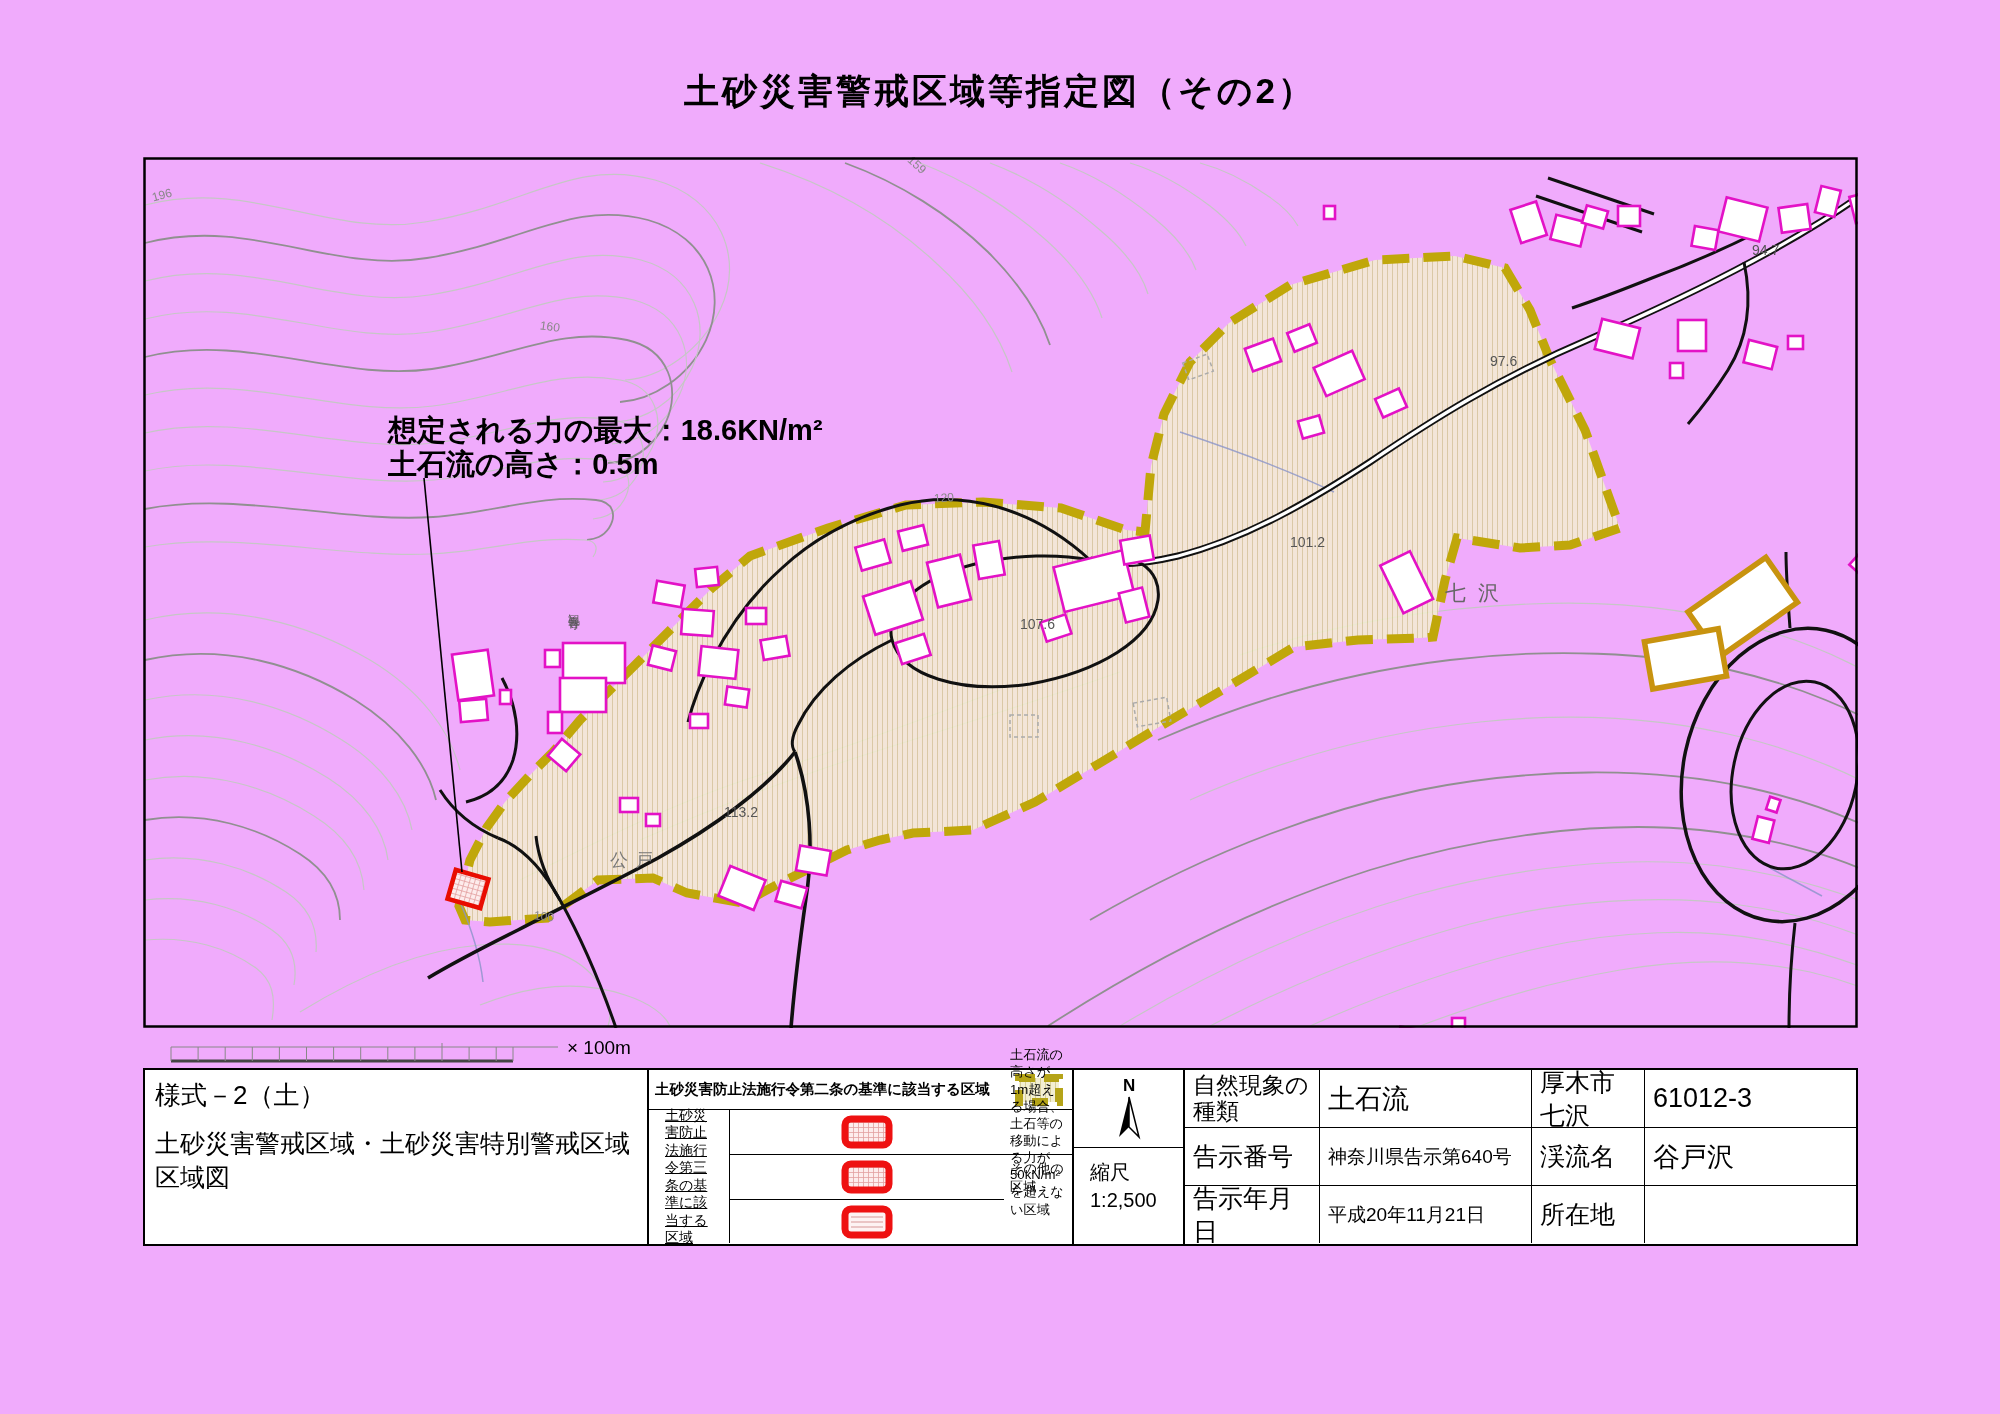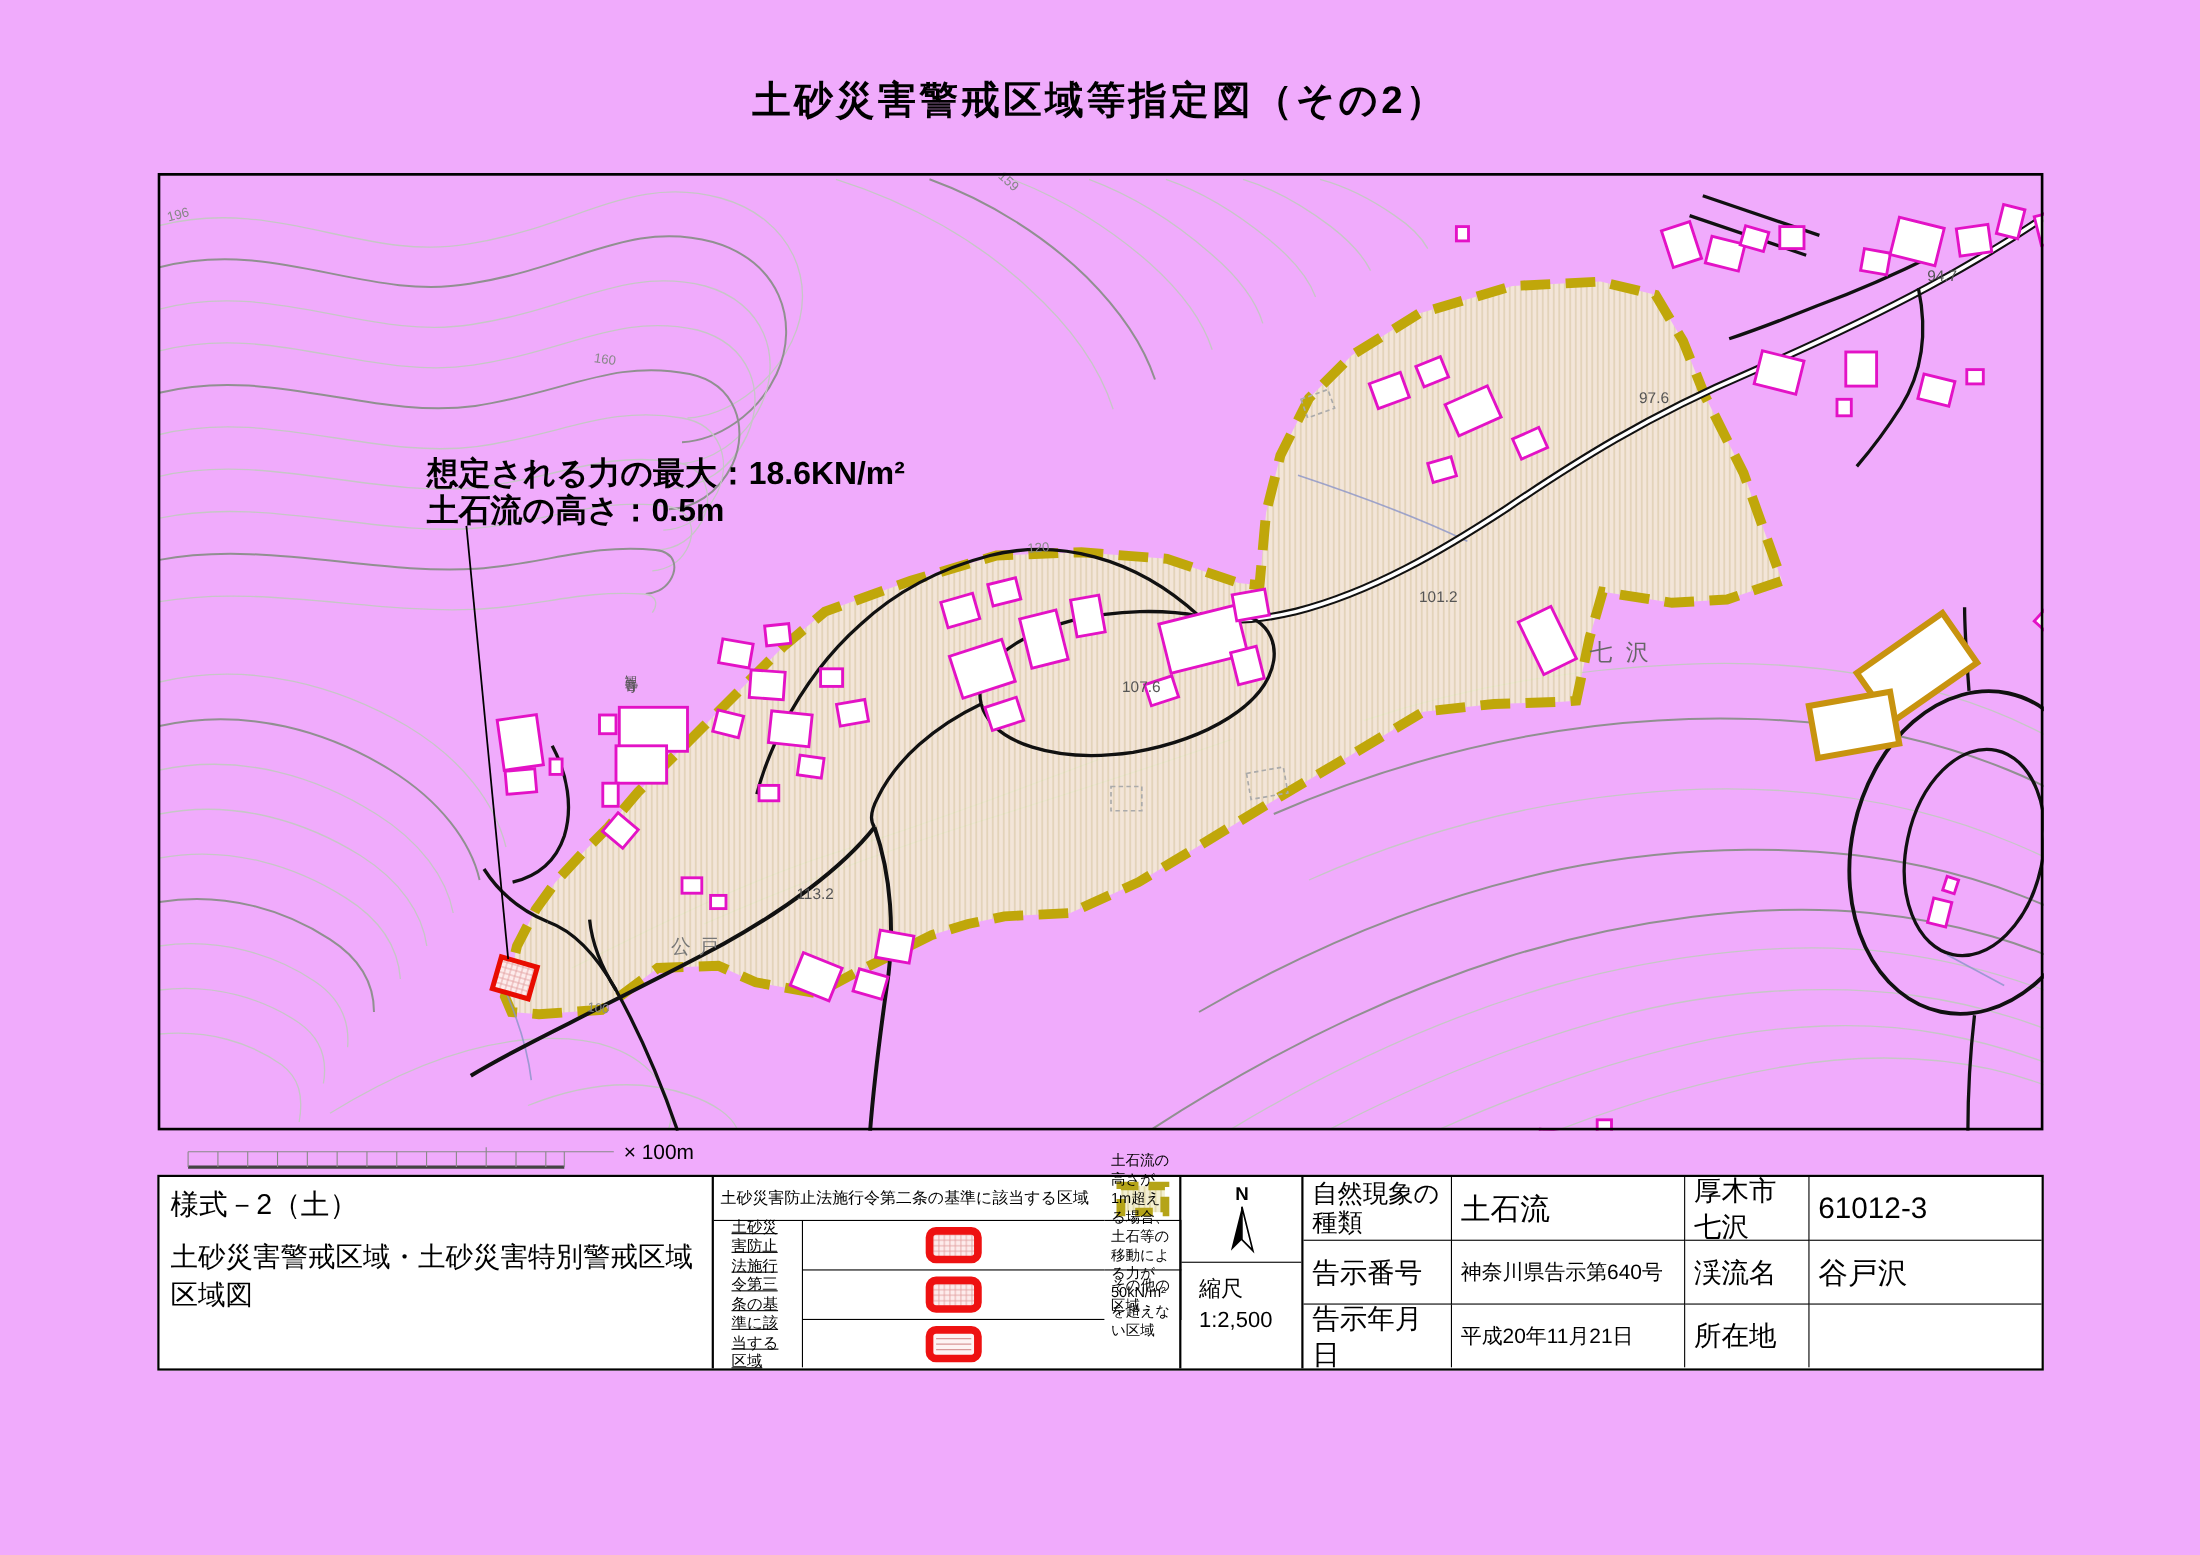--- a/index.html
+++ b/index.html
@@ -14,21 +14,21 @@
   .scalebar{position:absolute;left:143px;top:1033px;}
   
   .itable{position:absolute;left:143px;top:1068px;width:1715px;height:178px;
           border:2.5px solid #000;box-sizing:border-box;display:flex;background:#fff;}
   .itable *{box-sizing:border-box;}
   .c1{width:505px;padding:6px 10px;}
   .form-code{font-size:26px;margin-top:2px;}
   .form-name{font-size:25px;margin-top:14px;width:482px;line-height:1.35;}
   .c2{width:425px;border-left:2px solid #000;display:grid;
       grid-template-columns:81px 274px 70px;grid-template-rows:40px 45px 45px 43px;}
-  .c2 .la{grid-column:1/3;font-size:14.5px;font-weight:400;display:flex;align-items:center;
+  .c2 .la{grid-column:1/3;font-size:14.5px;font-weight:700;display:flex;align-items:center;
           padding:16px 6px;border-bottom:1.5px solid #000;}
   .c2 .sw{border-bottom:1.5px solid #000;display:flex;align-items:center;justify-content:center;}
   .c2 .sw:last-child,.c2 .lt-last{border-bottom:none;}
   .c2 .lgl{grid-row:2/5;font-size:14px;line-height:1.25;display:flex;align-items:center;
            padding:0 16px;border-right:1.5px solid #000;text-decoration:underline;}
   .c2 .lt{font-size:13.2px;line-height:1.3;display:flex;align-items:center;padding:0 6px;
           border-bottom:1.5px solid #000;border-right:1.5px solid #000;}
   .c2 .ltd{border-bottom:none;}
   .c2 .swd{border-bottom:none;}
   .c3{width:114px;border-left:2px solid #000;display:flex;flex-direction:column;}

